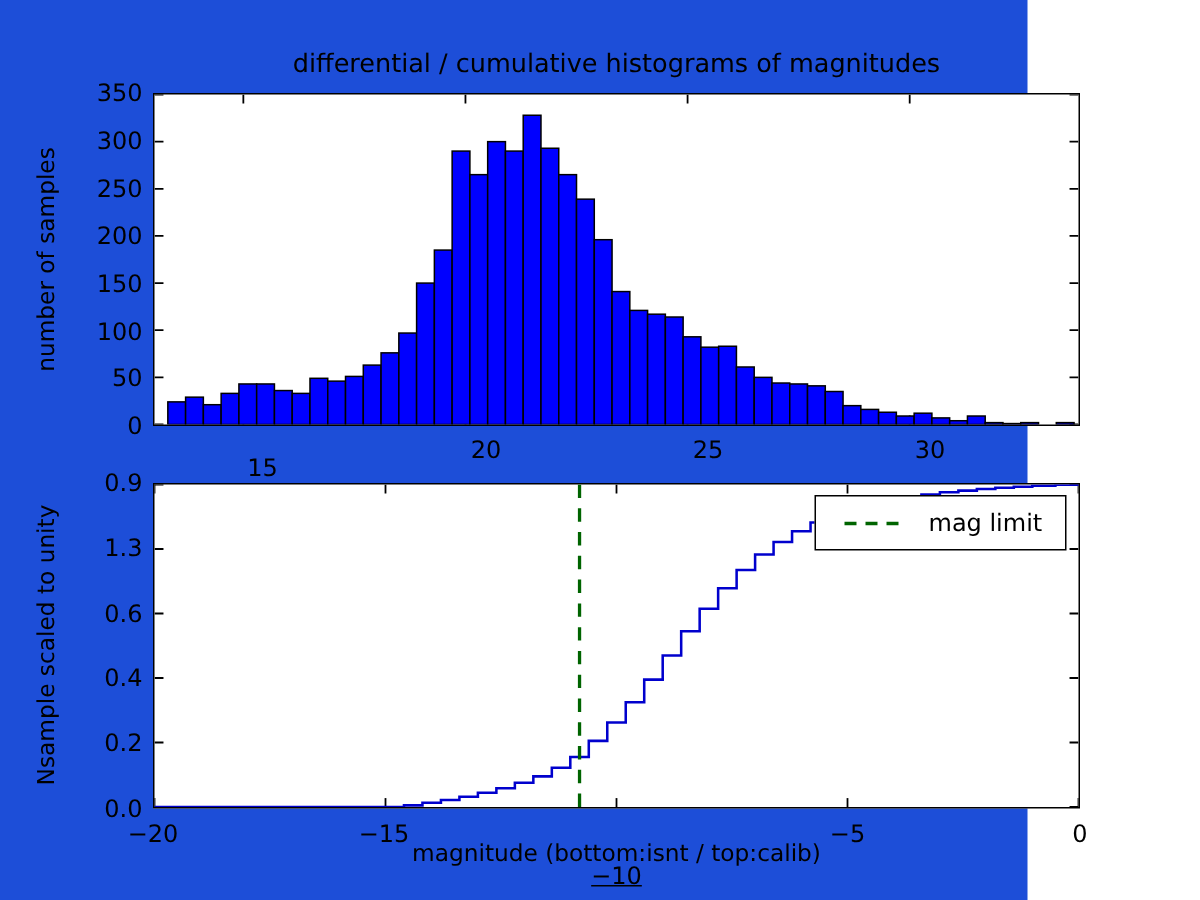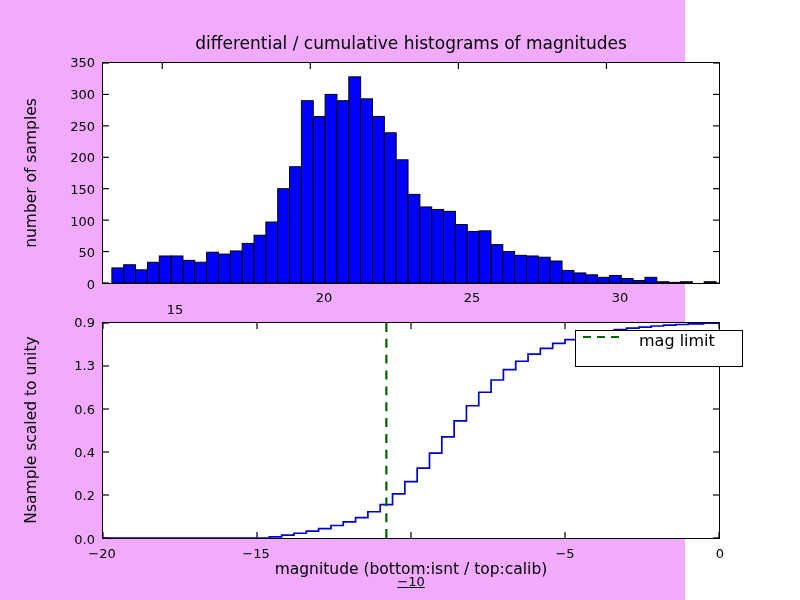--- a/index.html
+++ b/index.html
@@ -12,21 +12,21 @@
     height: 600px;
     font-family: "DejaVu Sans", sans-serif;
     overflow: hidden;
     position: relative;
   }
   #figure {
     position: absolute;
     left: 0; top: 0;
     width: 685px;
     height: 600px;
-    background: #f0abfc;
+    background: #1d4ed8;
   }
   .axes {
     position: absolute;
     box-sizing: border-box;
     border: 1px solid #000000;
     background: #ffffff;
   }
   #axes-top {
     left: 102px;
     top: 62px;
@@ -53,21 +53,21 @@
     top: 33px;
     width: 618px;
     text-align: center;
     font-size: 17px;
     color: #000000;
     white-space: nowrap;
   }
   
   .tick-label {
     position: absolute;
-    font-size: 13px;
+    font-size: 16px;
     color: #000000;
     white-space: nowrap;
   }
   .ytick {
     text-align: right;
     transform: translateY(-50%);
   }
   .xtick {
     text-align: center;
     transform: translateX(-50%);
@@ -108,23 +108,22 @@
   #legend {
     position: absolute;
     left: 543px;
     top: 330px;
     width: 168px;
     height: 37px;
     box-sizing: border-box;
     border: 1px solid #000000;
     background: #ffffff;
     display: flex;
-    align-items: flex-start;
-    padding-left: 6px;
-    margin-left: 32px;
+    align-items: center;
+    padding-left: 18px;
   }
   #legend-swatch {
     width: 40px;
     height: 12px;
     flex: 0 0 auto;
   }
   #legend-label {
     font-size: 16px;
     color: #000000;
     white-space: nowrap;

